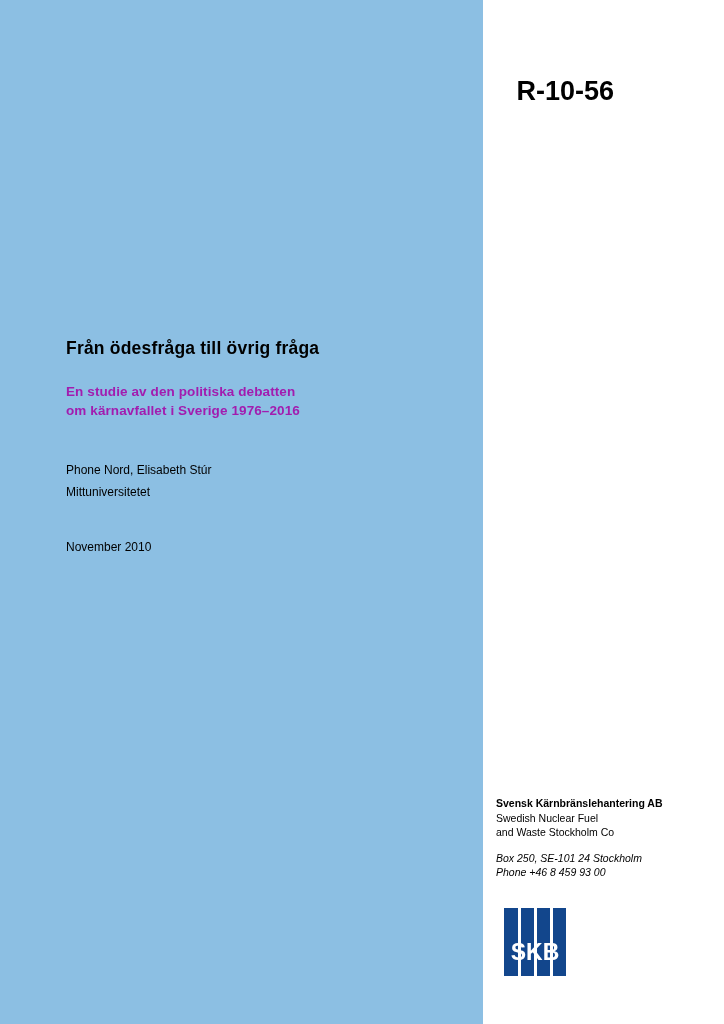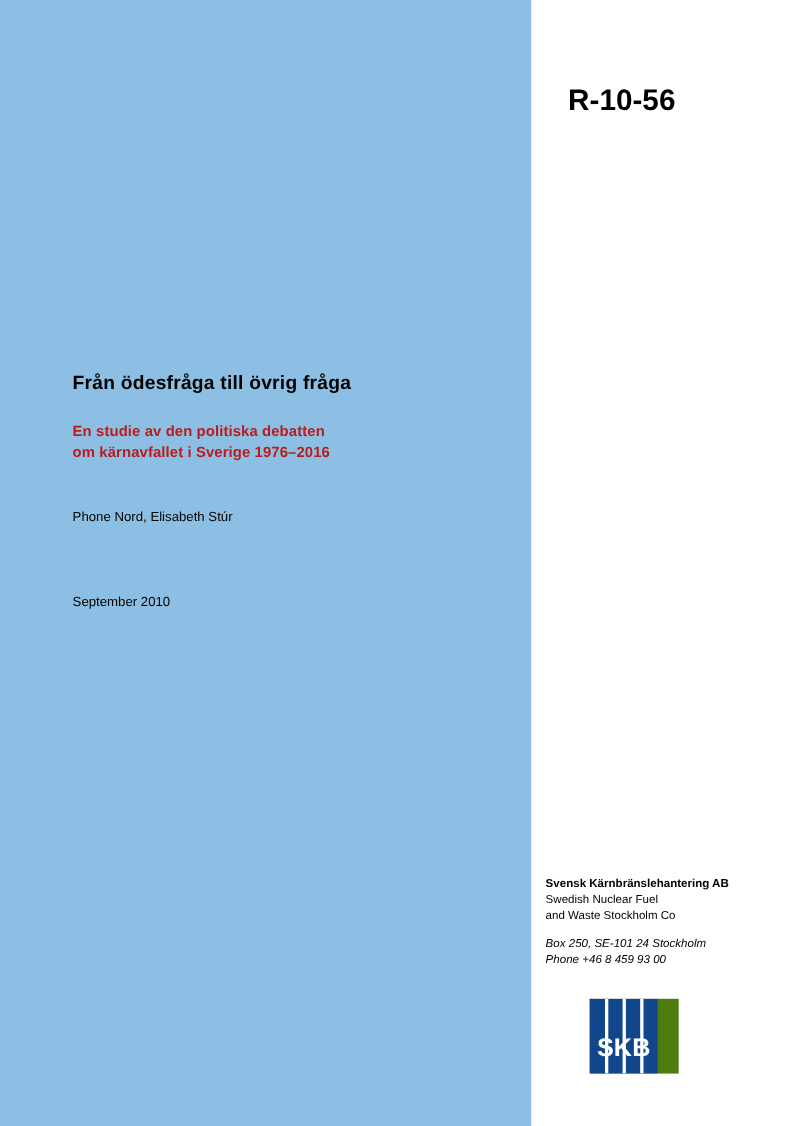--- a/index.html
+++ b/index.html
@@ -47,21 +47,21 @@
     font-size: 17.5px;
     font-weight: bold;
     color: #000000;
     margin: 0 0 22px 0;
     line-height: 1.25;
     letter-spacing: 0.2px;
   }
   .subtitle {
     font-size: 13.5px;
     font-weight: bold;
-    color: #b91c1c;
+    color: #a21caf;
     margin: 0;
     line-height: 1.45;
     letter-spacing: 0.1px;
   }
   .authors-block {
     position: absolute;
     left: 66px;
     top: 462px;
     width: 390px;
   }
@@ -109,25 +109,24 @@
   }
   .publisher-address div {
     font-size: 10.5px;
     color: #000000;
     line-height: 1.4;
   }
   .logo {
     position: absolute;
     left: 504px;
     top: 908px;
-    width: 81px;
+    width: 62px;
     height: 68px;
-    background: #4d7c0f;
+    background: #c4b5fd;
     display: block;
-    margin-left: 32px;
   }
   .logo svg {
     display: block;
   }
 </style>
 </head>
 <body>
 
 <div class="page">
 
@@ -138,23 +137,24 @@
   <div class="title-block">
     <div class="main-title">Från ödesfråga till övrig fråga</div>
     <div class="subtitle">
       <span>En studie av den politiska debatten</span><br>
       <span>om kärnavfallet i Sverige 1976–2016</span>
     </div>
   </div>
 
   <div class="authors-block">
     <div class="author-names">Phone Nord, Elisabeth Stúr</div>
+    <div class="affiliation">Mittuniversitetet</div>
   </div>
 
-  <div class="date-line">September 2010</div>
+  <div class="date-line">November 2010</div>
 
   <div class="publisher-block">
     <div class="publisher-name">Svensk Kärnbränslehantering AB</div>
     <div class="publisher-en">Swedish Nuclear Fuel</div>
     <div class="publisher-en">and Waste Stockholm Co</div>
     <div class="publisher-address">
       <div>Box 250, SE-101 24 Stockholm</div>
       <div>Phone +46 8 459 93 00</div>
     </div>
   </div>

